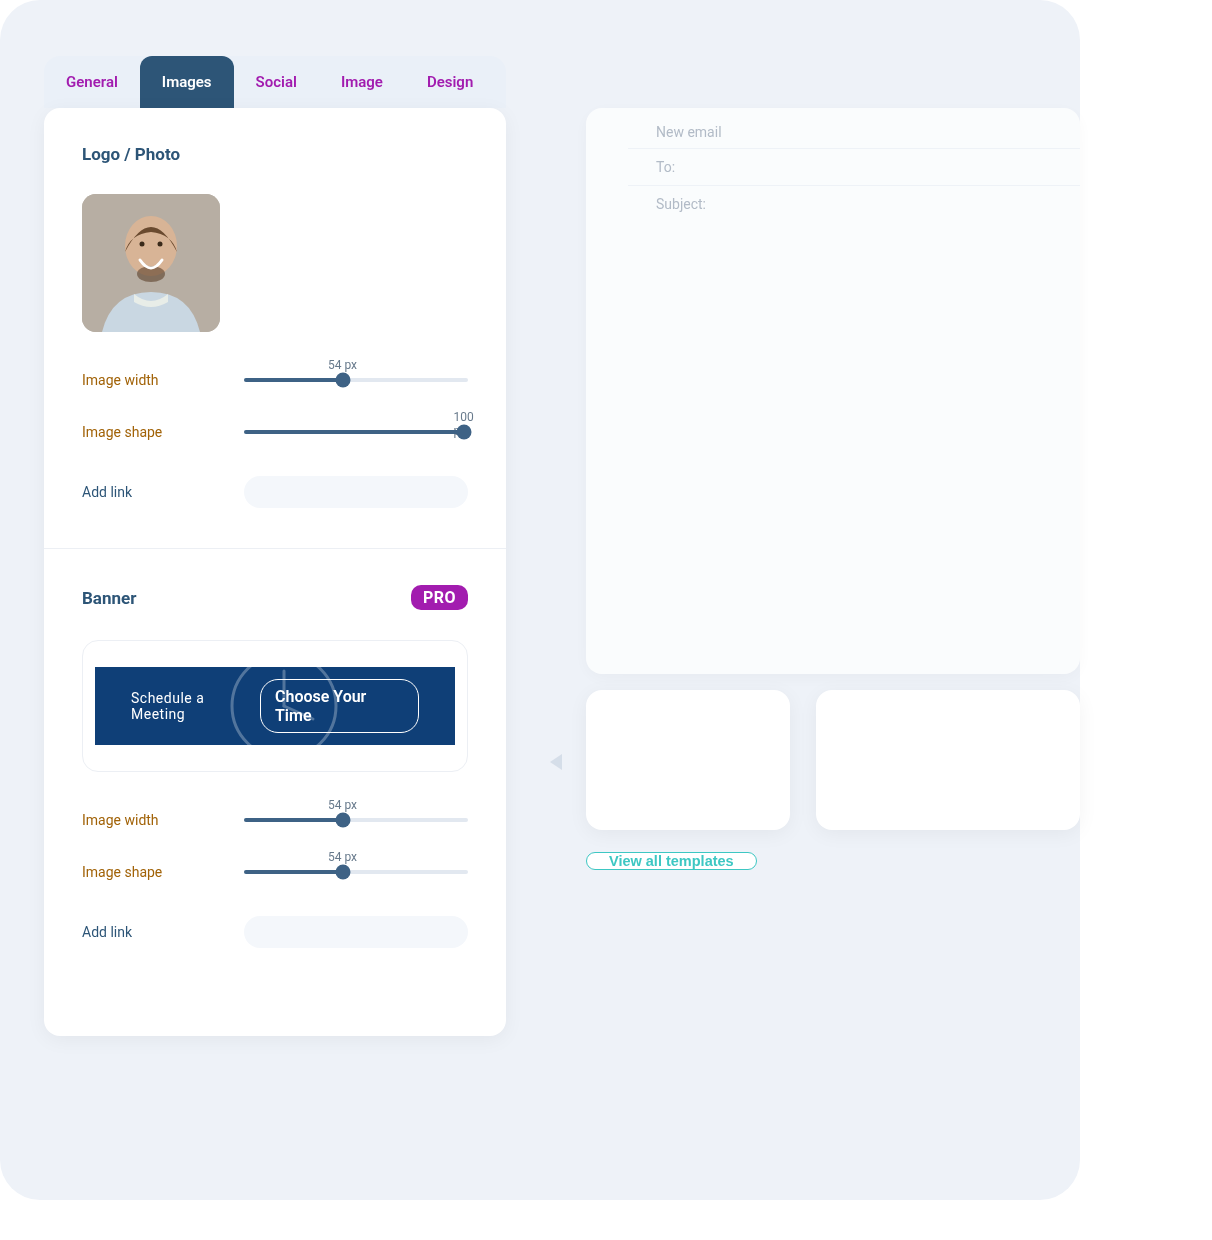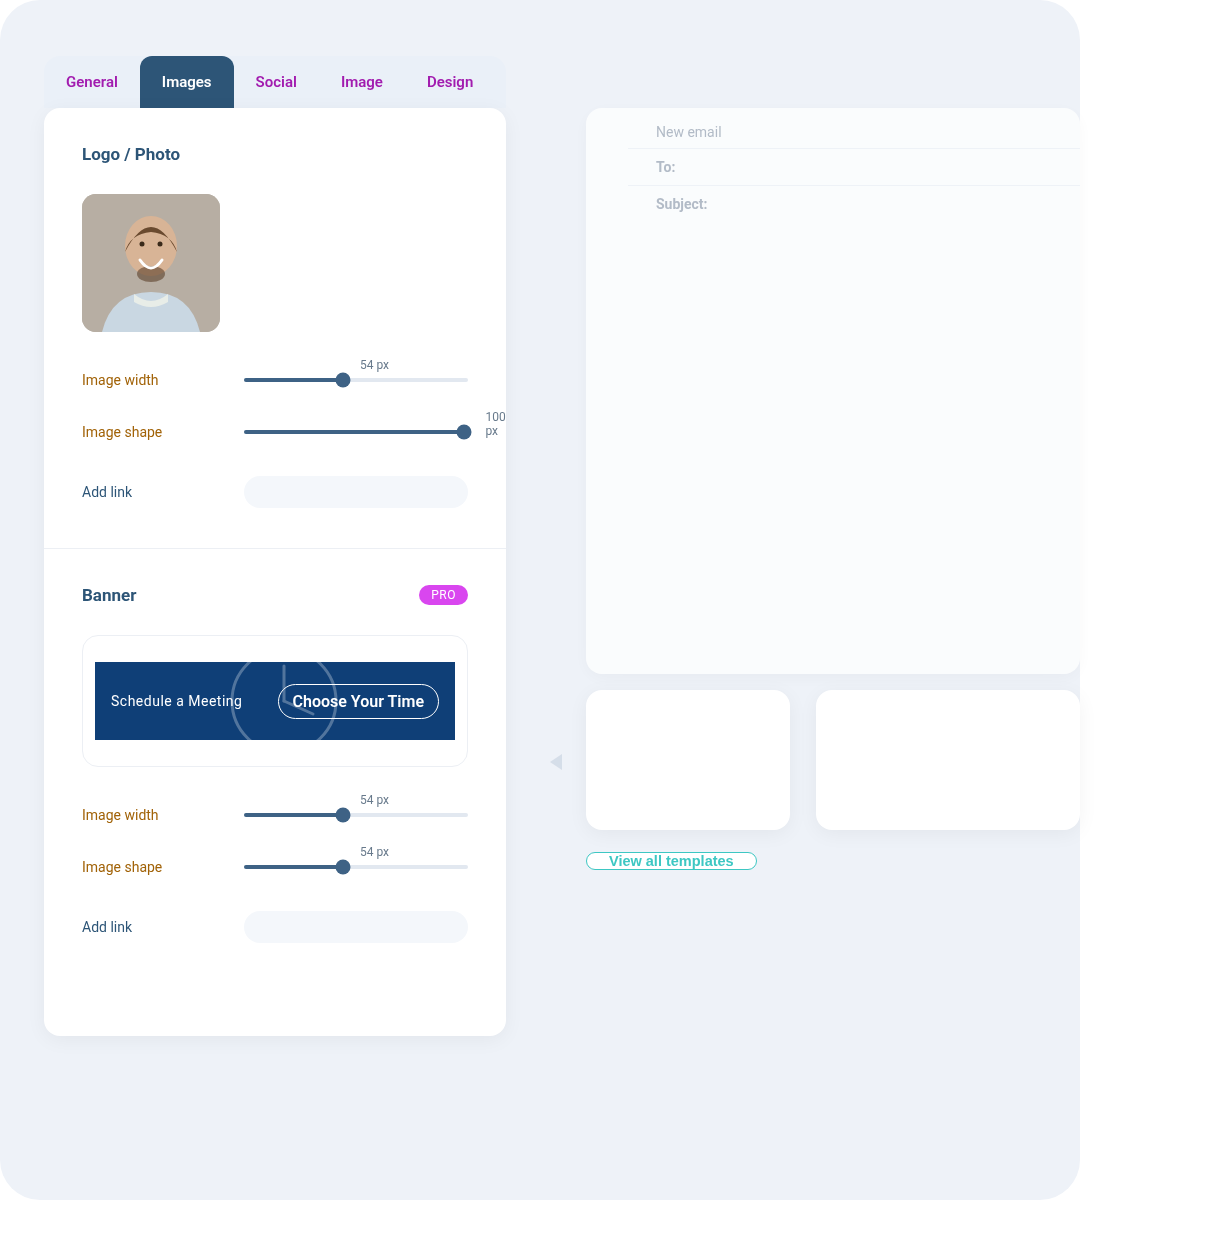--- a/index.html
+++ b/index.html
@@ -72,24 +72,24 @@
     align-items: center;
     justify-content: space-between;
     margin-bottom: 30px;
   }
   .section-title {
     font-size: 17px;
     font-weight: 700;
     color: #2d5577;
   }
   .pro-badge {
-    background: #d946ef;
+    background: #a21caf;
     color: #fff;
-    font-size: 12px;
-    font-weight: 400;
+    font-size: 16px;
+    font-weight: 700;
     padding: 3px 12px;
     border-radius: 10px;
     letter-spacing: 0.5px;
   }
 
   
   .avatar {
     width: 138px;
     height: 138px;
     border-radius: 14px;
@@ -116,21 +116,20 @@
   .slider-wrap {
     flex: 1;
     position: relative;
   }
   .slider-val {
     position: absolute;
     top: -20px;
     font-size: 12px;
     color: #687a8c;
     transform: translateX(-50%);
-    margin-left: 32px;
   }
   .slider-track {
     width: 100%;
     height: 4px;
     background: #e2e8f0;
     border-radius: 4px;
     position: relative;
   }
   .slider-fill {
     position: absolute;
@@ -180,21 +179,21 @@
     justify-content: center;
   }
   .banner-inner {
     width: 360px;
     height: 78px;
     background: #0f3f77;
     position: relative;
     display: flex;
     align-items: center;
     justify-content: space-between;
-    padding: 0 16px;
+    padding: 0 36px;
     overflow: hidden;
   }
   .banner-text {
     color: #ffffff;
     font-size: 14px;
     letter-spacing: 0.5px;
     z-index: 2;
   }
   .banner-btn {
     border: 1.5px solid #ffffff;
@@ -231,21 +230,20 @@
   .email-head {
     padding: 16px 28px 8px 28px;
     font-size: 14px;
     color: #a8b2bf;
   }
   .email-row {
     padding: 10px 28px;
     border-top: 1px solid #eef2f7;
     font-size: 14px;
     color: #a8b2bf;
-    font-weight: bold;
   }
 
   
   .thumb {
     position: absolute;
     width: 204px;
     height: 140px;
     background: #ffffff;
     border-radius: 16px;
     box-shadow: 0 4px 20px rgba(0,0,0,0.05);

